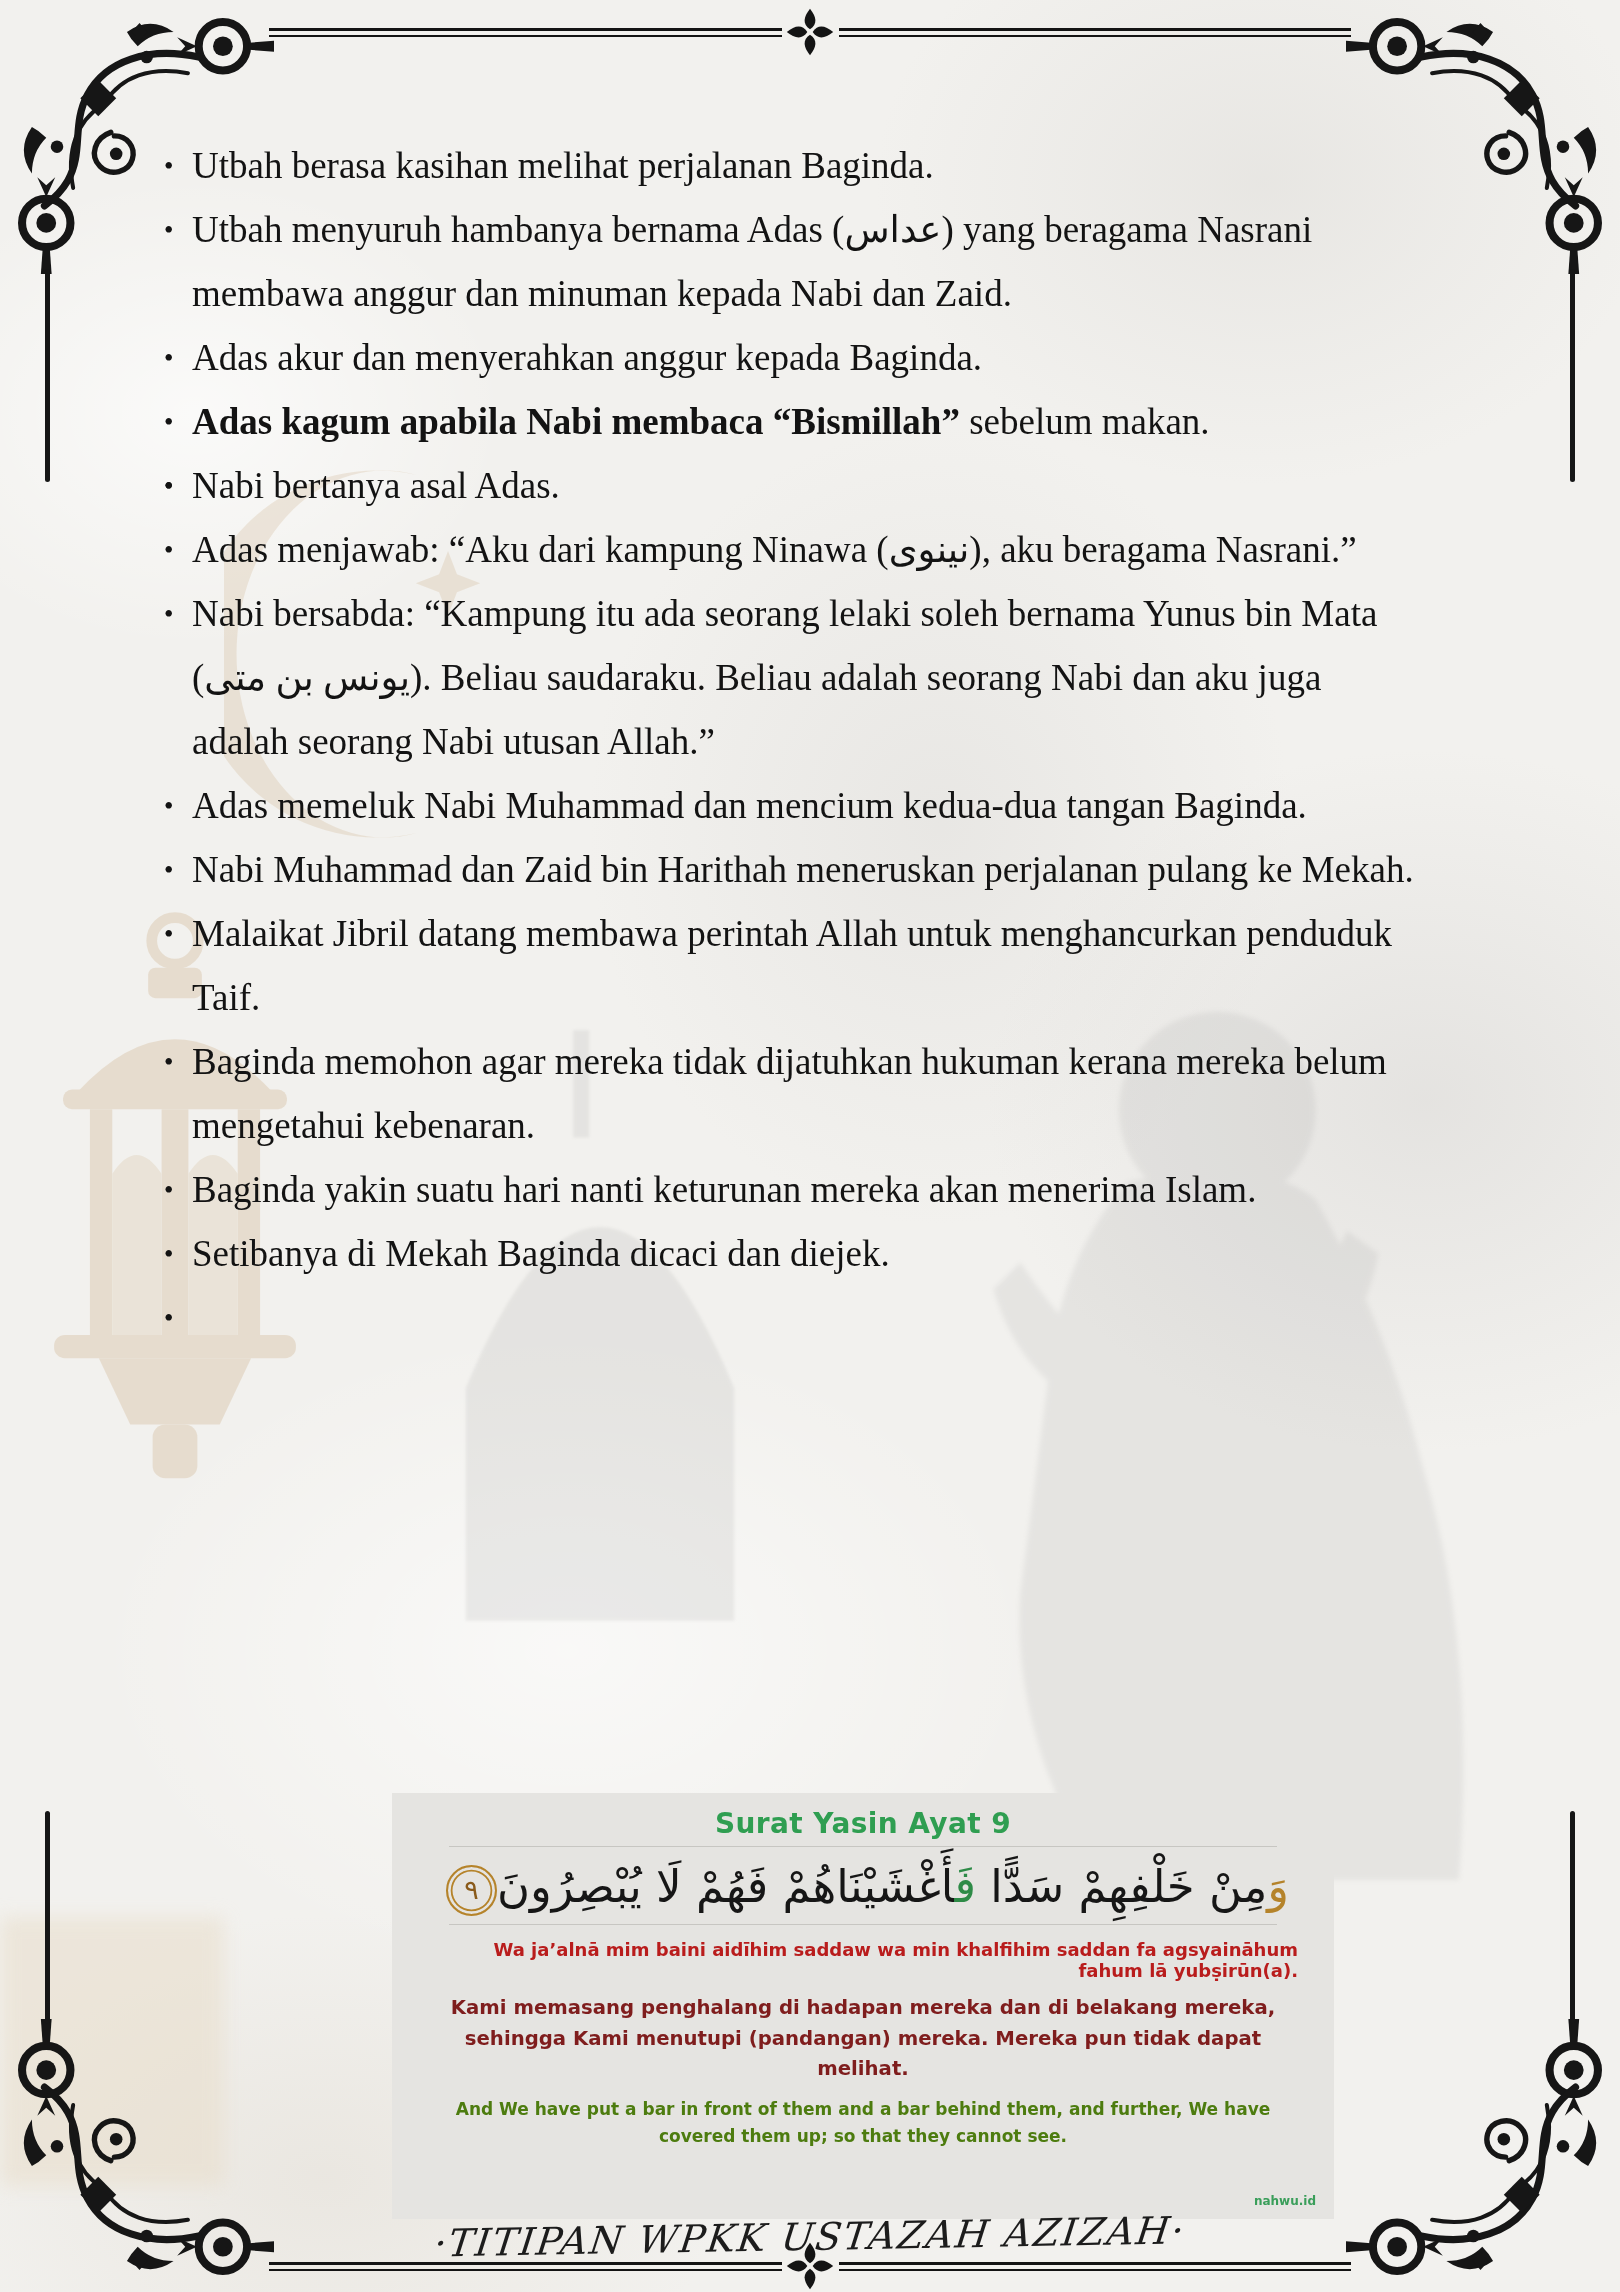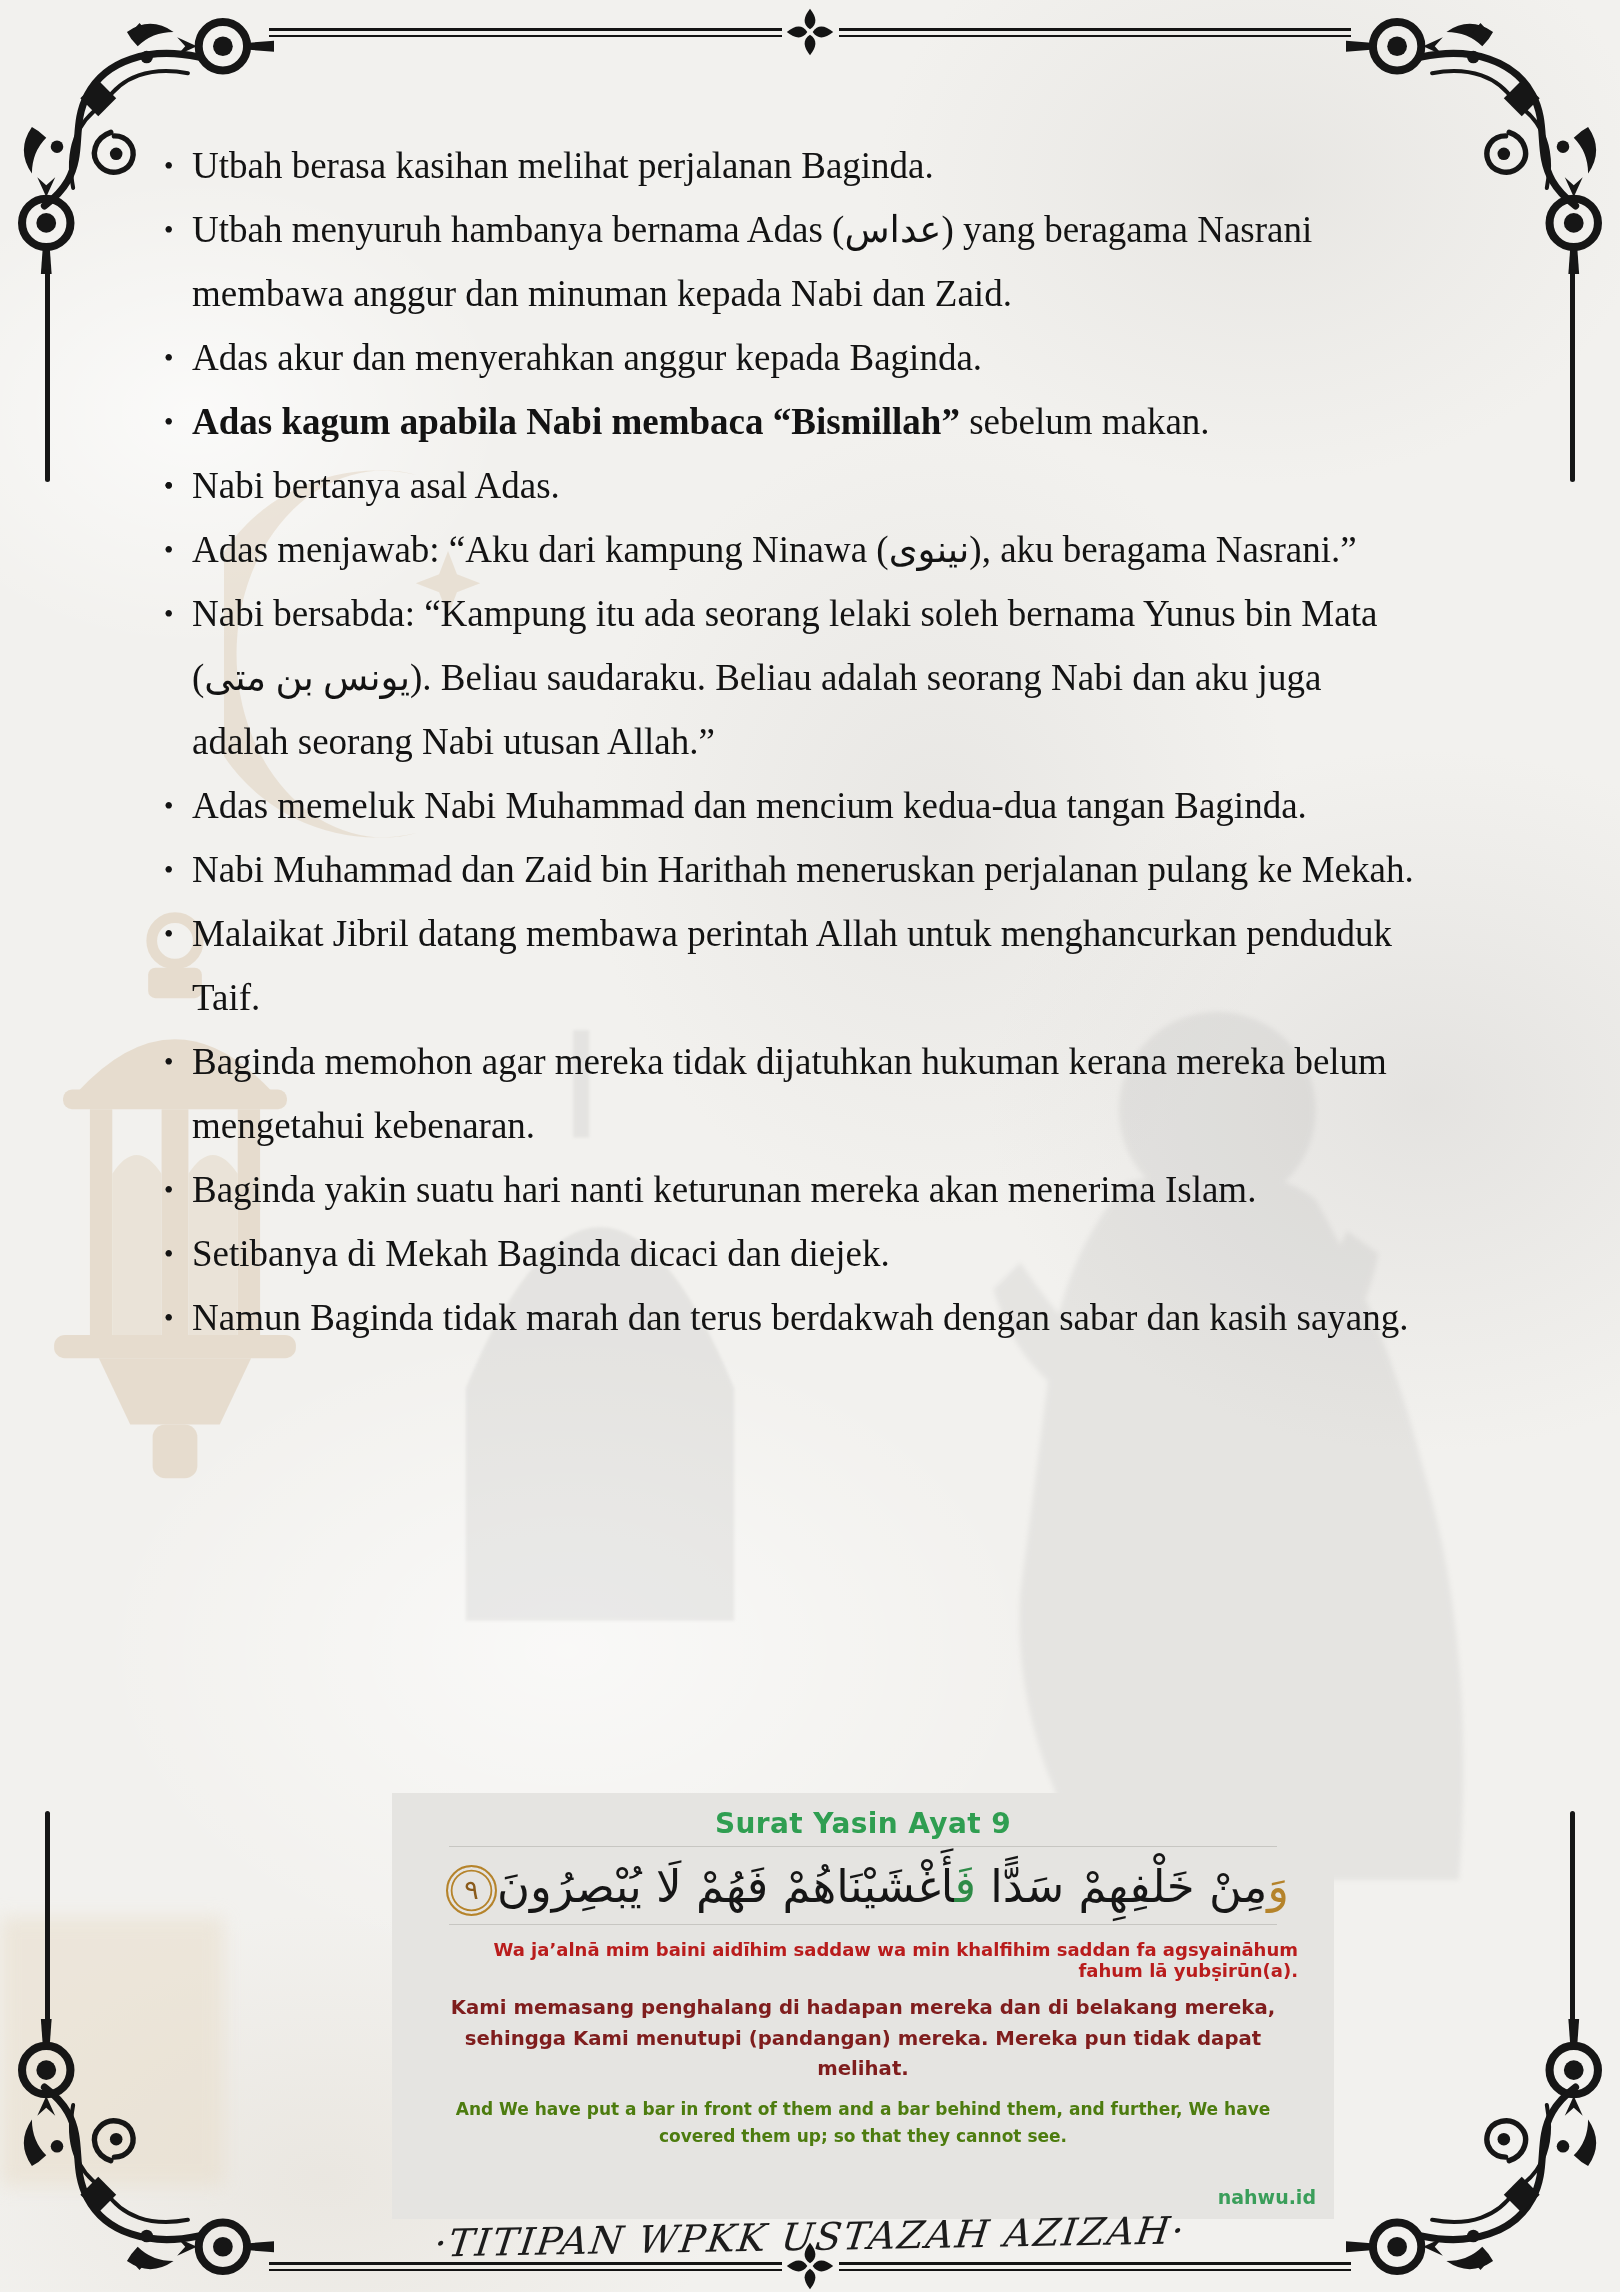--- a/index.html
+++ b/index.html
@@ -73,21 +73,21 @@
   .card .divider{width:88%;border-top:1.8px solid #c7c6c2;margin:5.4px 0 1.8px 0;}
   .ayah-medallion{
     display:inline-flex;align-items:center;justify-content:center;
     width:47px;height:47px;border:2.7px solid #b5832a;border-radius:50%;
     box-shadow:inset 0 0 0 2.7px #e5e4e1, inset 0 0 0 4.5px #b5832a;
     color:#8a5a1a;font-size:27px;vertical-align:middle;margin-left:9px;
   }
   .card .translit{color:#b91c1c;font-weight:600;font-size:18px;margin-top:12.5px;padding:0 36px;text-align:right;}
   .card .malay{color:#7f1d1d;font-weight:bold;font-size:19.7px;line-height:1.55;margin-top:12.5px;padding:0 48px;text-align:center;}
   .card .english{color:#4d7c0f;font-weight:600;font-size:17px;line-height:1.6;margin-top:10.7px;padding:0 63px;text-align:center;}
-  .card .source{position:absolute;right:18px;bottom:10.7px;color:#3a9e5a;font-size:19px;font-weight:600;}
+  .card .source{position:absolute;right:18px;bottom:10.7px;color:#3a9e5a;font-size:12px;font-weight:600;}
   
   .handnote{
     position:absolute;left:0;right:0;bottom:34px;text-align:center;
     font-family:"DejaVu Serif", serif;font-style:italic;
     font-size:38px;color:#1c1c1c;letter-spacing:1.8px;
     transform:skewX(-8deg) rotate(-1deg);
   }
 </style>
 </head>
 <body>
@@ -263,21 +263,21 @@
         <li><span class="dot">•</span></li>
         <li><span class="dot">•</span><span>Nabi bertanya asal Adas.</span></li>
         <li><span class="dot">•</span><span>Adas menjawab: “Aku dari kampung Ninawa (نينوى), aku beragama Nasrani.”</span></li>
         <li><span class="dot">•</span><span>Nabi bersabda: “Kampung itu ada seorang lelaki soleh bernama Yunus bin Mata (يونس بن متى). Beliau saudaraku. Beliau adalah seorang Nabi dan aku juga adalah seorang Nabi utusan Allah.”</span></li>
         <li><span class="dot">•</span><span>Adas memeluk Nabi Muhammad dan mencium kedua-dua tangan Baginda.</span></li>
         <li><span class="dot">•</span><span>Nabi Muhammad dan Zaid bin Harithah meneruskan perjalanan pulang ke Mekah.</span></li>
         <li><span class="dot">•</span><span>Malaikat Jibril datang membawa perintah Allah untuk menghancurkan penduduk Taif.</span></li>
         <li><span class="dot">•</span><span>Baginda memohon agar mereka tidak dijatuhkan hukuman kerana mereka belum mengetahui kebenaran.</span></li>
         <li><span class="dot">•</span><span>Baginda yakin suatu hari nanti keturunan mereka akan menerima Islam.</span></li>
         <li><span class="dot">•</span><span>Setibanya di Mekah Baginda dicaci dan diejek.</span></li>
-        <li><span class="dot">•</span><span>Namun Baginda tidak marah dan terus berdakwah dengan sabar dan kasih sayang.</span></li>
+        <li><span class="dot">•</span></li>
       </ul>
   </div>
 
   <div class="card">
     <div class="title">Surat Yasin Ayat 9</div>
 
 
     <div class="divider"></div>
 
     <div class="arabic" dir="rtl">

